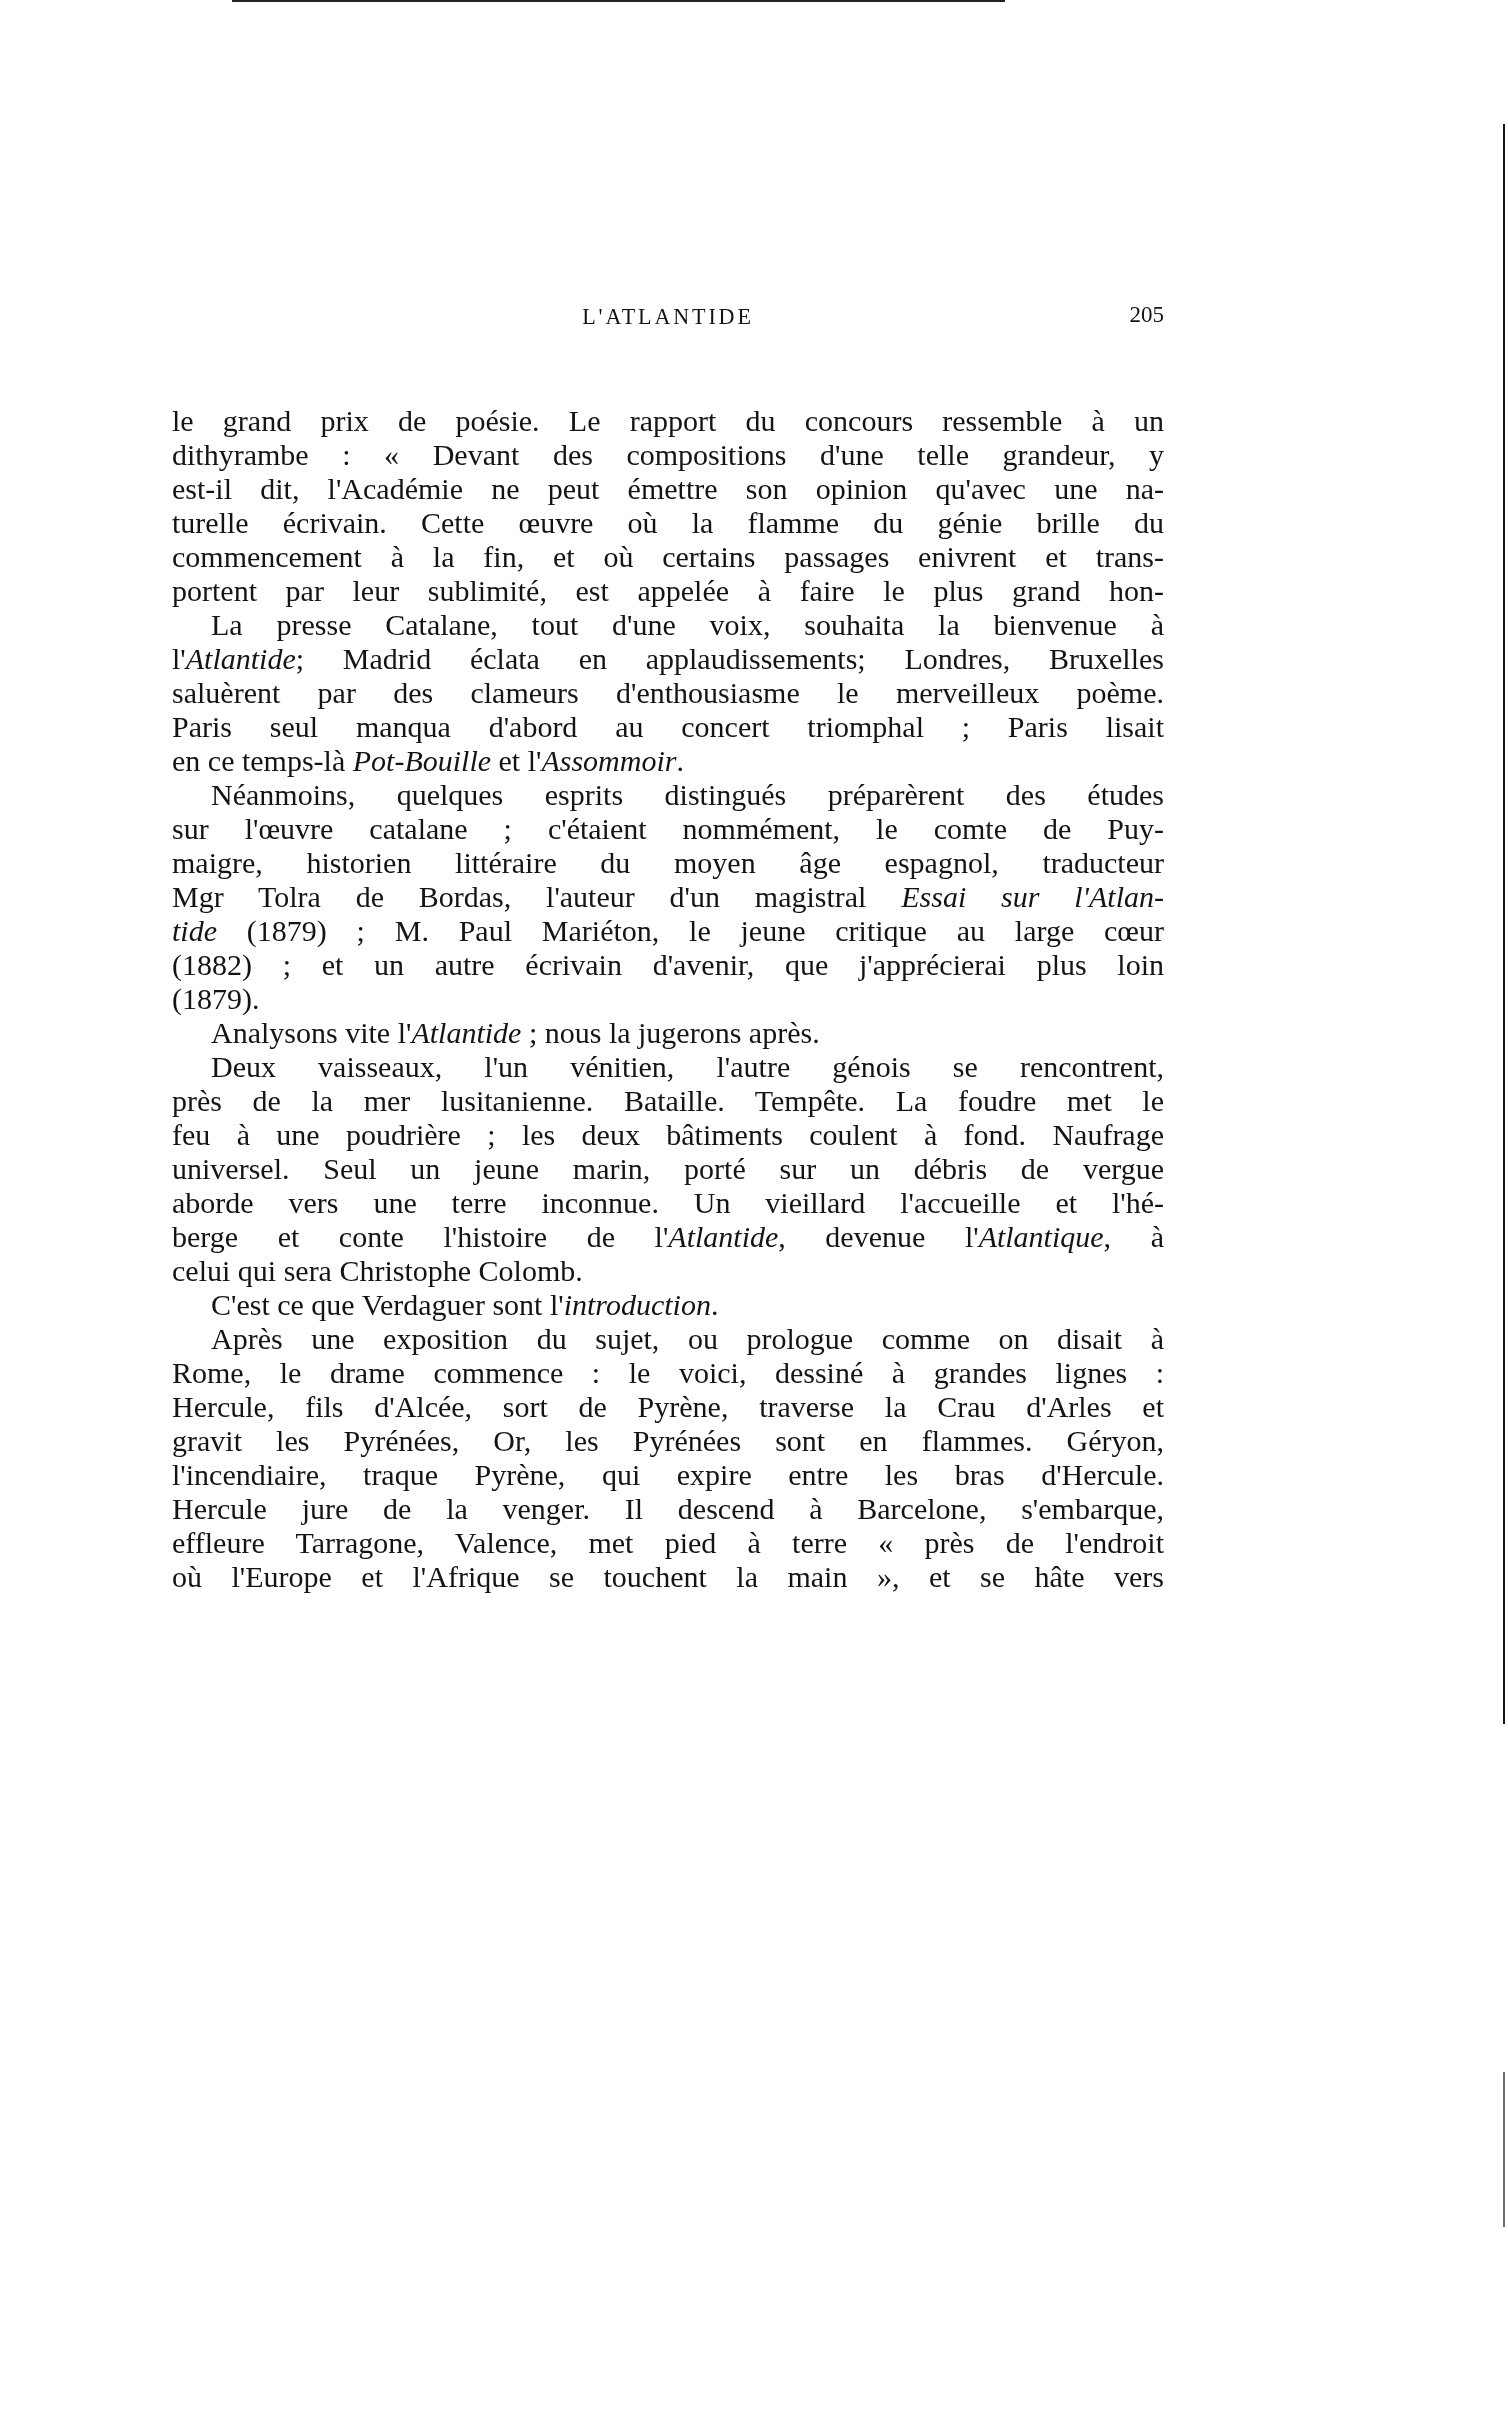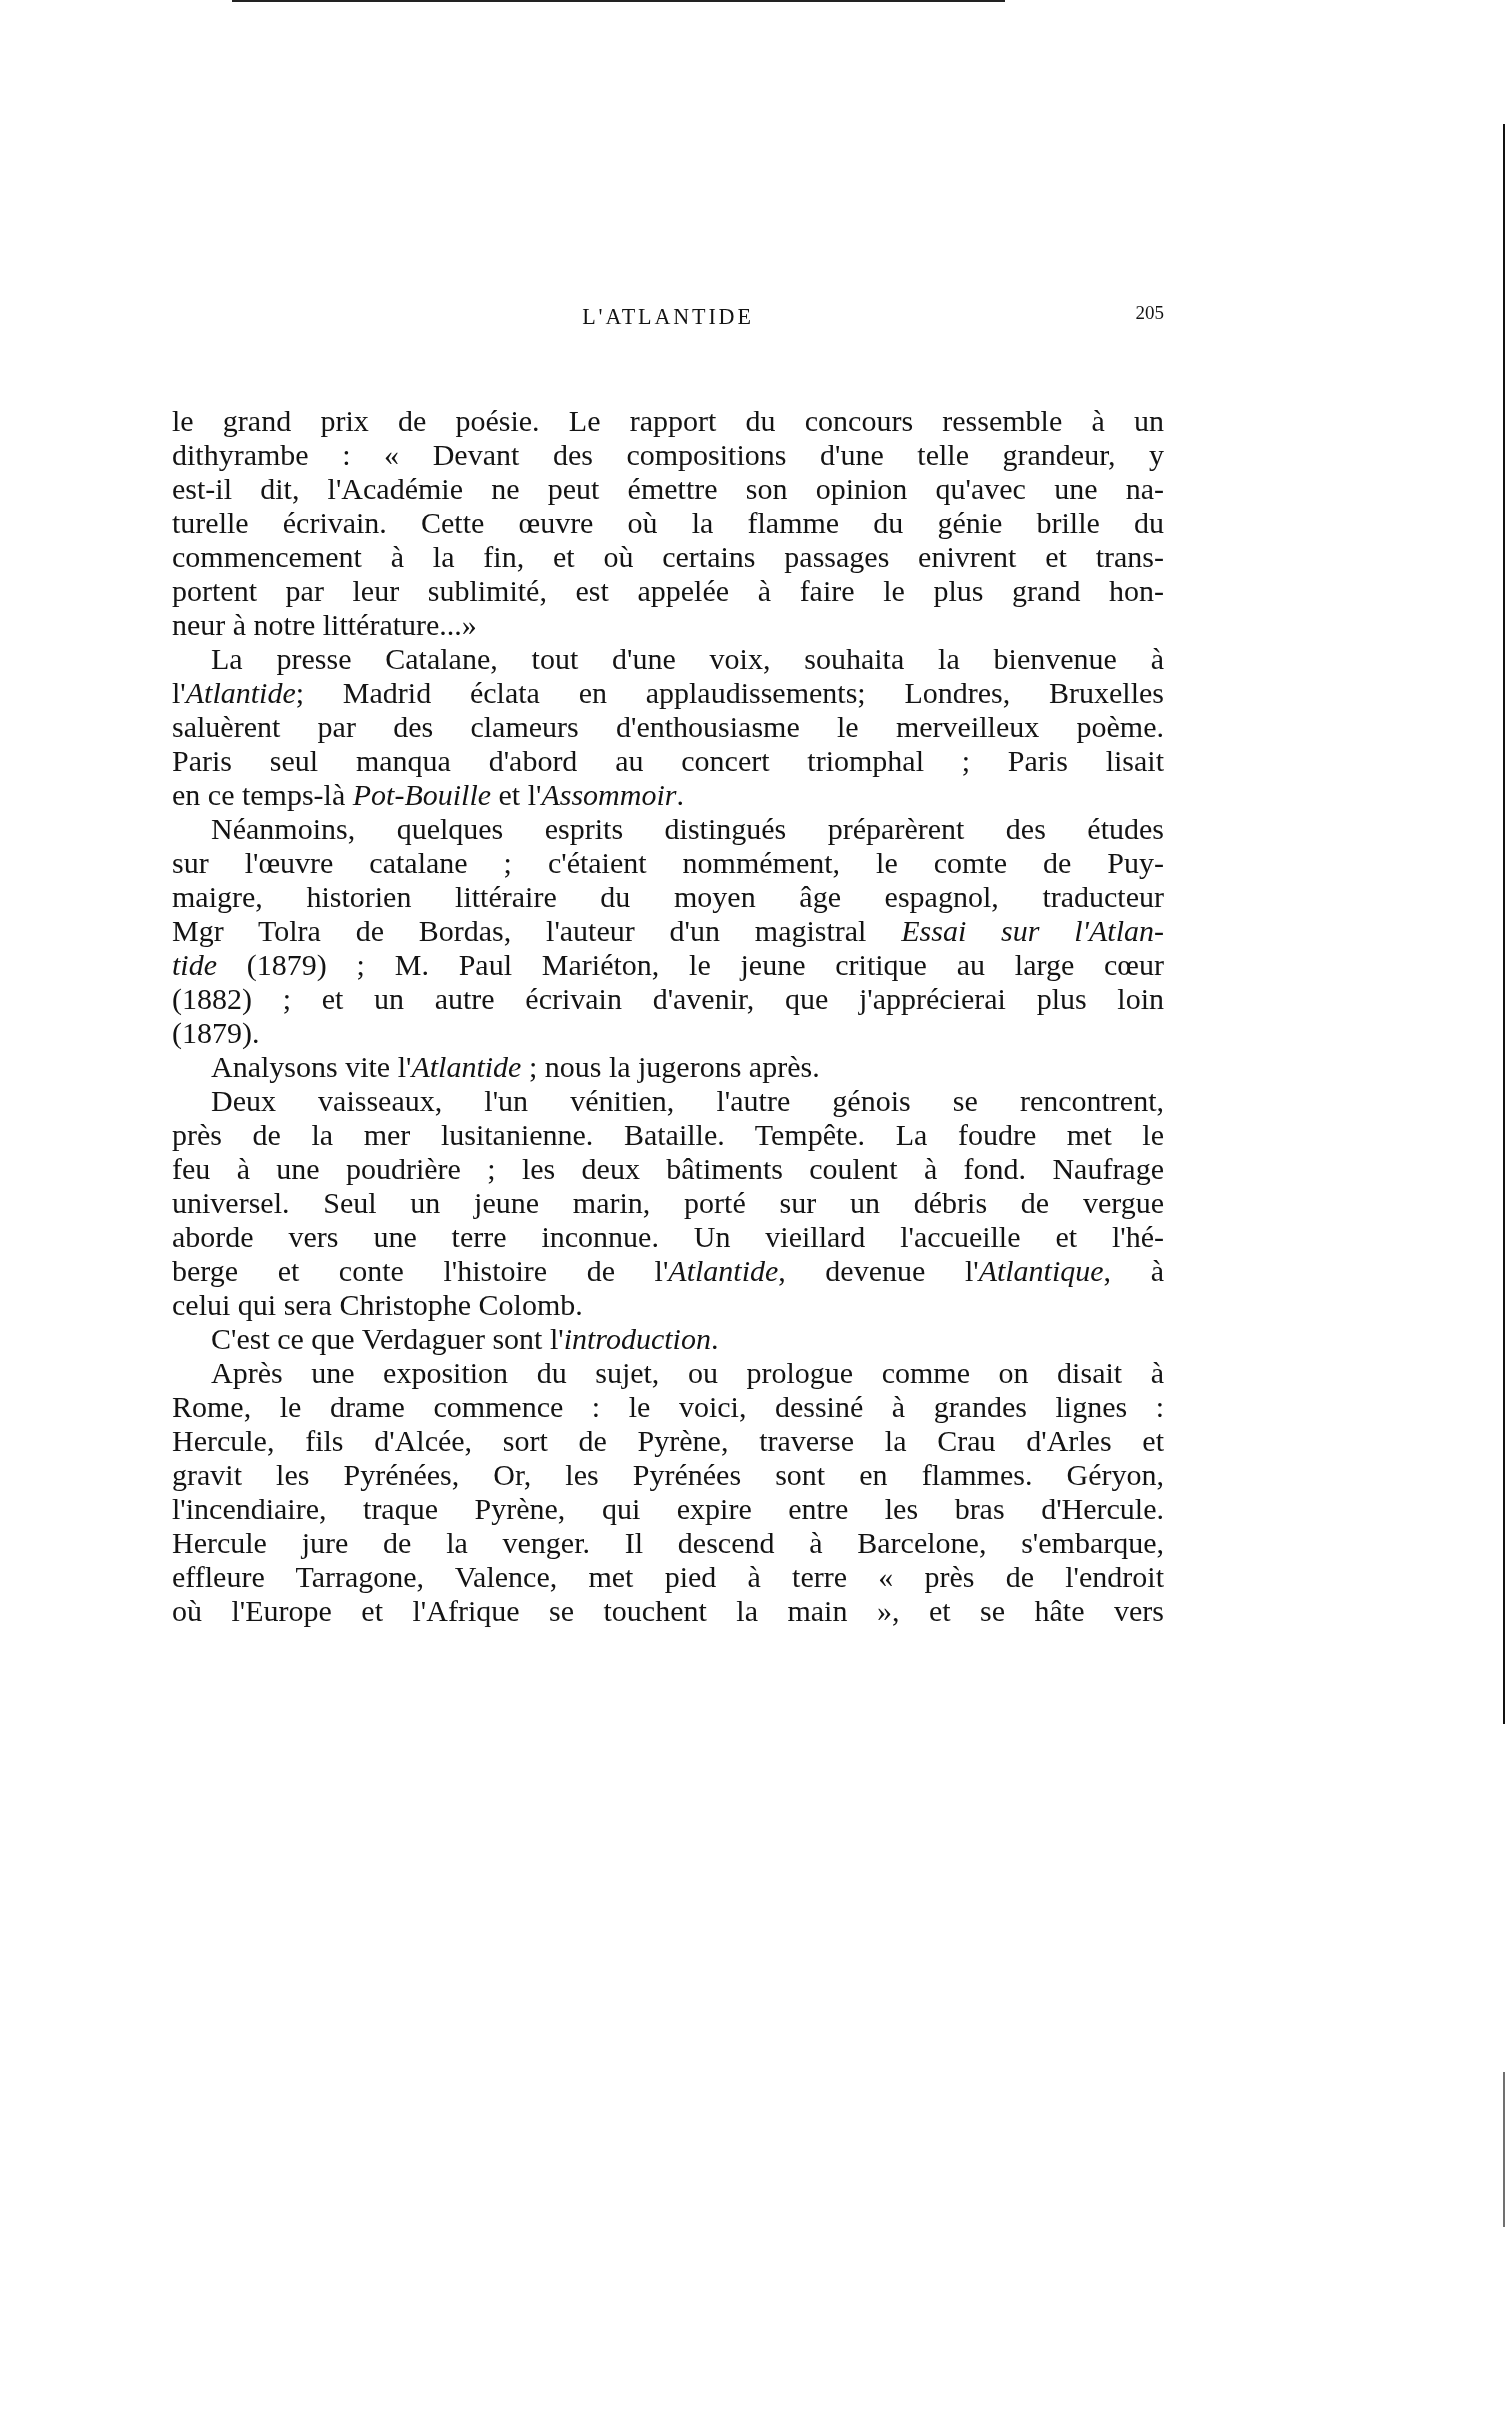--- a/index.html
+++ b/index.html
@@ -10,21 +10,21 @@
   .edge-line-top { position:absolute; left:232px; top:0; width:773px; height:1.5px; background:#222; }
   .edge-line-right { position:absolute; left:1503px; top:124px; width:2.3px; height:1600px; background:#111; }
   .edge-line-right2 { position:absolute; left:1503px; top:2072px; width:1.5px; height:155px; background:#333; opacity:.7; }
   .running-head {
     position:absolute; top:303px; left:172px; width:992px; height:34px;
   }
   .running-title {
     position:absolute; left:0; right:0; text-align:center; top:0;
     font-size:24px; letter-spacing:3.1px; transform:scaleX(0.92);
   }
-  .page-number { position:absolute; right:0; top:-1.5px; font-size:19px; }
+  .page-number { position:absolute; right:0; top:-1.5px; font-size:23px; }
   .body-text {
     position:absolute; top:382px; left:172px; width:992px;
     font-size:30px; line-height:34px;margin-top:22px;
   }
   .line {
     display:block; height:34px; white-space:nowrap; text-align:justify;
     text-align-last:justify; transform-origin:left center;
   }
   .line.last { text-align-last:left; }
   .line.indent { padding-left:39px; }
@@ -42,21 +42,20 @@
   <div class="page-number">205</div>
 </div>
 
 <div class="body-text" id="body-text">
     <span class="line"><span>le grand prix de poésie. Le rapport du concours ressemble à un</span></span>
     <span class="line"><span>dithyrambe : « Devant des compositions d'une telle grandeur, y</span></span>
     <span class="line"><span>est-il dit, l'Académie ne peut émettre son opinion qu'avec une na-</span></span>
     <span class="line"><span>turelle écrivain. Cette œuvre où la flamme du génie brille du</span></span>
     <span class="line"><span>commencement à la fin, et où certains passages enivrent et trans-</span></span>
     <span class="line"><span>portent par leur sublimité, est appelée à faire le plus grand hon-</span></span>
-    <span class="line last"><span>neur à notre littérature...»</span></span>
     <span class="line indent"><span>La presse Catalane, tout d'une voix, souhaita la bienvenue à</span></span>
     <span class="line"><span>l'</span><i>Atlantide</i><span>; Madrid éclata en applaudissements; Londres, Bruxelles</span></span>
     <span class="line"><span>saluèrent par des clameurs d'enthousiasme le merveilleux poème.</span></span>
     <span class="line"><span>Paris seul manqua d'abord au concert triomphal ; Paris lisait</span></span>
     <span class="line last"><span>en ce temps-là </span><i>Pot-Bouille</i><span> et l'</span><i>Assommoir</i><span>.</span></span>
     <span class="line indent"><span>Néanmoins, quelques esprits distingués préparèrent des études</span></span>
     <span class="line"><span>sur l'œuvre catalane ; c'étaient nommément, le comte de Puy-</span></span>
     <span class="line"><span>maigre, historien littéraire du moyen âge espagnol, traducteur</span></span>
     <span class="line"><span>Mgr Tolra de Bordas, l'auteur d'un magistral </span><i>Essai sur l'Atlan-</i></span>
     <span class="line"><i>tide</i><span> (1879) ; M. Paul Mariéton, le jeune critique au large cœur</span></span>

